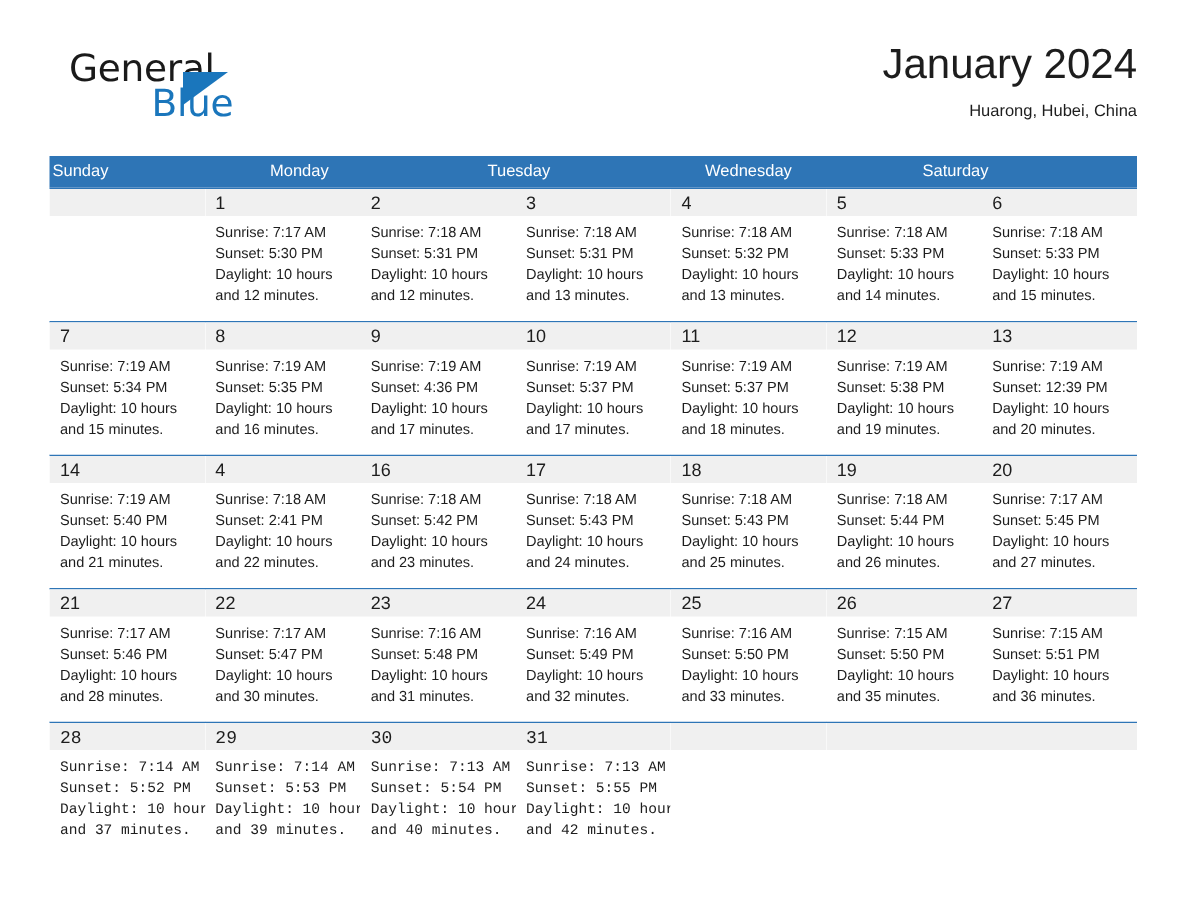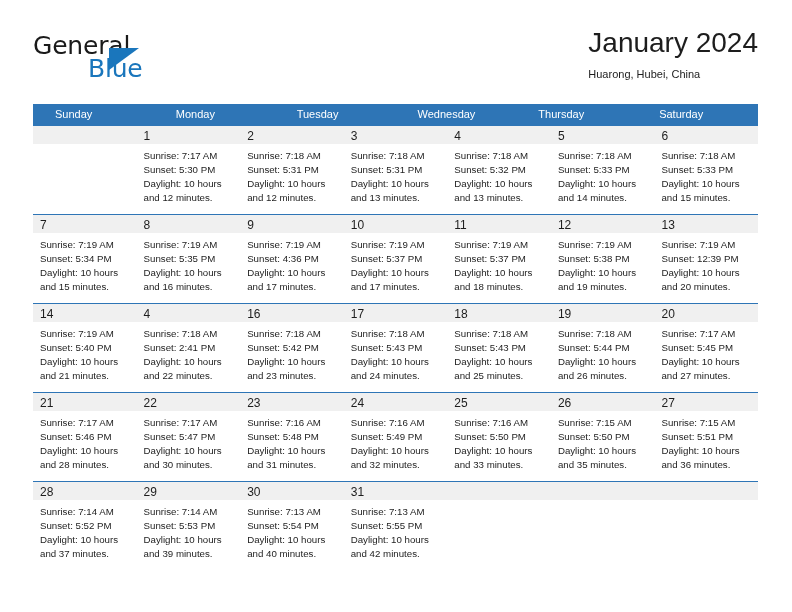--- a/index.html
+++ b/index.html
@@ -18,21 +18,21 @@
   .page {
     position: relative;
     width: 792px;
     height: 612px;
     background: #ffffff;
   }
 
   
   .header {
     position: absolute;
-    left: 33px;
+    left: 46px;
     top: 26px;
     right: 34px;
     height: 72px;
   }
 
   .logo {
     position: absolute;
     left: 0;
     top: 6px;
     width: 200px;
@@ -67,21 +67,21 @@
     width: 0;
     height: 0;
     border-left: 30px solid #1a76bc;
     border-bottom: 22px solid transparent;
   }
 
   .title-block {
     position: absolute;
     right: 0;
     top: 0;
-    text-align: left;
+    text-align: right;
   }
   .cal-title {
     font-size: 28px;
     line-height: 34px;
     color: #1d1d1d;
     font-weight: 400;
     white-space: nowrap;
   }
   .cal-location {
     margin-top: 5px;
@@ -104,33 +104,34 @@
     display: flex;
     width: 100%;
     background: #2e75b6;
     height: 21px;
   }
   .dow-cell {
     flex: 1 1 0;
     color: #ffffff;
     font-size: 11px;
     line-height: 21px;
-    padding-left: 22px;
+    padding-left: 2px;
     white-space: nowrap;
     overflow: hidden;
   }
 
   .week-row {
     display: flex;
     width: 100%;
     border-top: 1.6px solid #2e75b6;
     height: 89px;
   }
   .week-row:last-child {
     border-bottom: none;
+    font-family: Liberation Mono, monospace;
   }
 
   .day-cell {
     flex: 1 1 0;
     position: relative;
     background: #ffffff;
     overflow: hidden;
   }
   .day-num-band {
     height: 18px;
@@ -172,21 +173,20 @@
     </div>
 
   </div>
 
   <div class="calendar">
     <div class="dow-row" id="dow-row">
         <div class="dow-cell">Sunday</div>
         <div class="dow-cell">Monday</div>
         <div class="dow-cell">Tuesday</div>
         <div class="dow-cell">Wednesday</div>
-        <div class="dow-cell">Thursday</div>
         <div class="dow-cell">Saturday</div>
       </div>
     <div id="weeks-container">
         <div class="week-row">
           <div class="day-cell blank">
             <div class="day-num-band"><span class="day-num"></span></div>
             <div class="day-body"></div>
           </div>
           <div class="day-cell">
             <div class="day-num-band"><span class="day-num">1</span></div>

